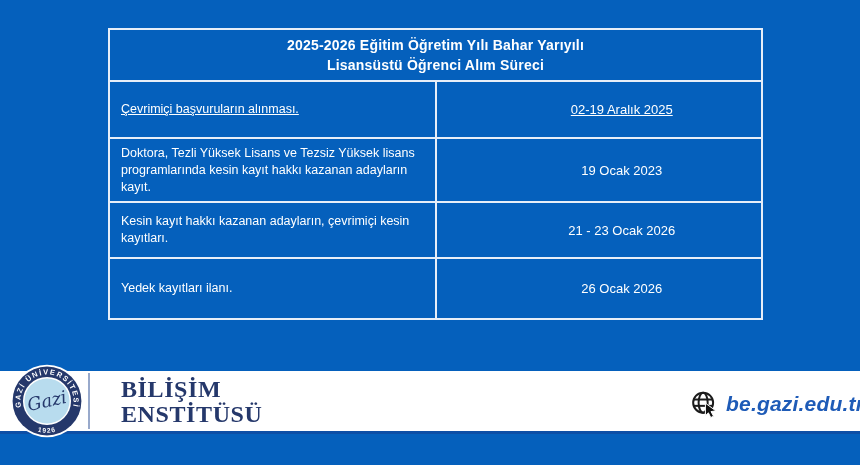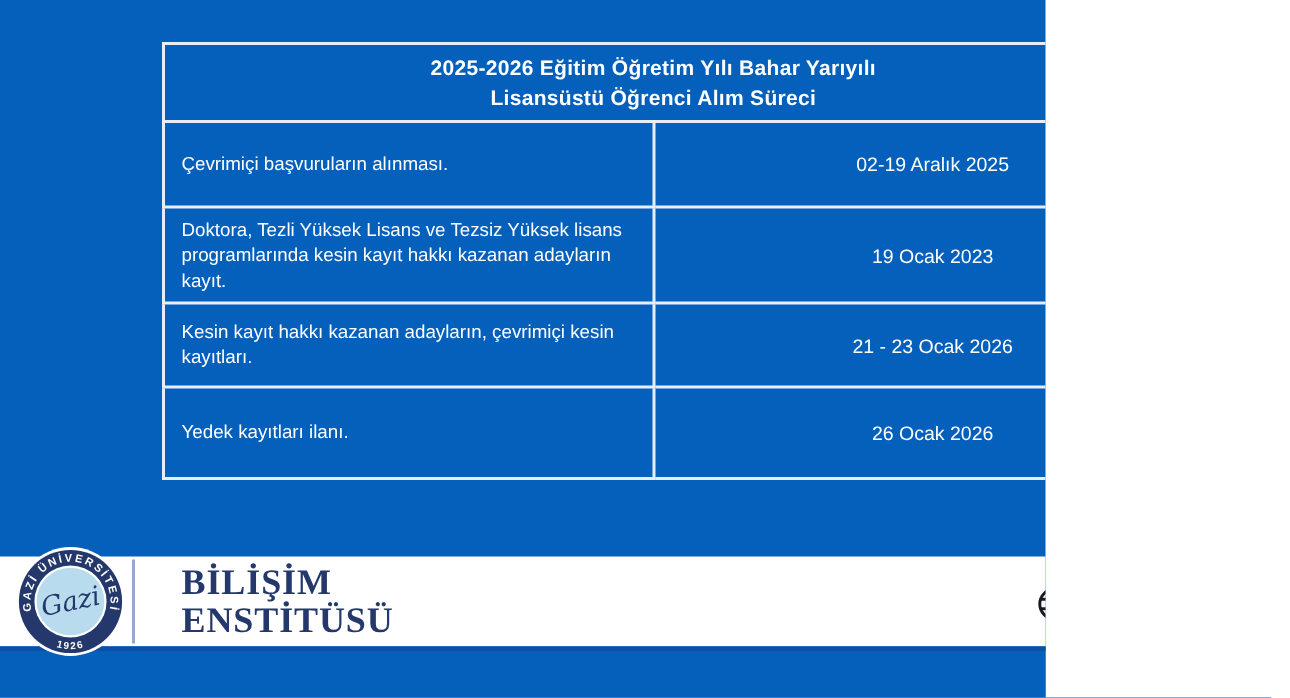--- a/index.html
+++ b/index.html
@@ -1,35 +1,35 @@
 <!DOCTYPE html>
 <html lang="tr" style="--background: #0560BC; --table_border: #E7EEF8; --table_text: #FFFFFF; --footer_bg: #FFFFFF; --navy: #25386B; --logo_inner_blue: #B8DCEE; --website_blue: #1E5BB7; --bottom_bar: #0560BC; --bottom_bar_edge: #0D4FA6;"><head>
 <meta charset="utf-8">
 <style>
   html,body { margin:0; padding:0; }
   .screen {
-    position:relative; width:697px; height:465px; overflow:hidden;
+    position:relative; width:860px; height:465px; overflow:hidden;
     background: var(--background, #0560BC);
     font-family:"Liberation Sans", sans-serif;
     -webkit-font-smoothing:antialiased;
   }
 
   
   table.schedule {
     position:absolute; left:108px; top:28px; width:655px;
     border-collapse:collapse; table-layout:fixed;
   }
   table.schedule th, table.schedule td {
     border:2px solid var(--table_border, #E7EEF8);
     color:#fff; vertical-align:middle;
   }
   th.title-cell { height:48px; font-size:14px; font-weight:bold; text-align:center; line-height:20px; letter-spacing:0.2px; }
   td.desc { width:421px; padding:4px 12px 4px 11px; font-size:12.5px; line-height:17px; text-align:left; font-weight:normal; }
   td.date { width:226px; text-align:center; font-size:13px;padding-left:47px; }
-  tr.r0 td { height:47px; }
+  tr.r0 td { height:47px;text-decoration:underline; }
   tr.r1 td { height:54px; }
   tr.r2 td { height:54px; }
   tr.r3 td { height:46px; }
   tr.r4 td { height:51px; }
 
   
   .footer-strip { position:absolute; left:0; top:371px; width:860px; height:60px; background:var(--footer_bg, #fff); }
   .bottom-bar {
     position:absolute; left:0; top:431px; width:860px; height:34px; box-sizing:border-box;
     background:var(--bottom_bar, #0560BC);

